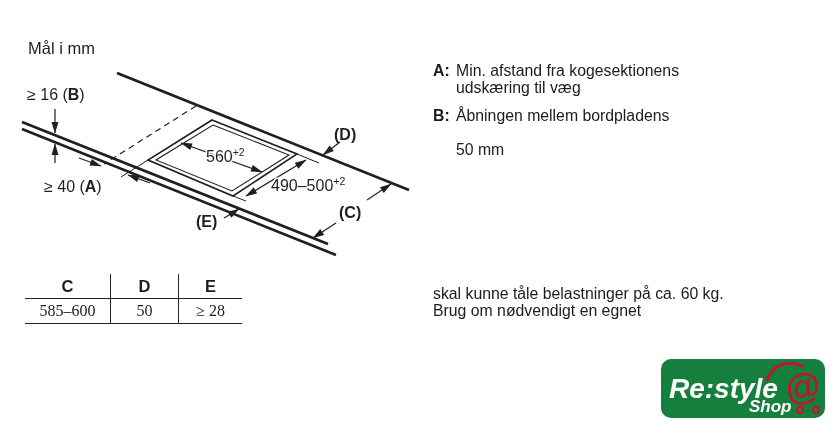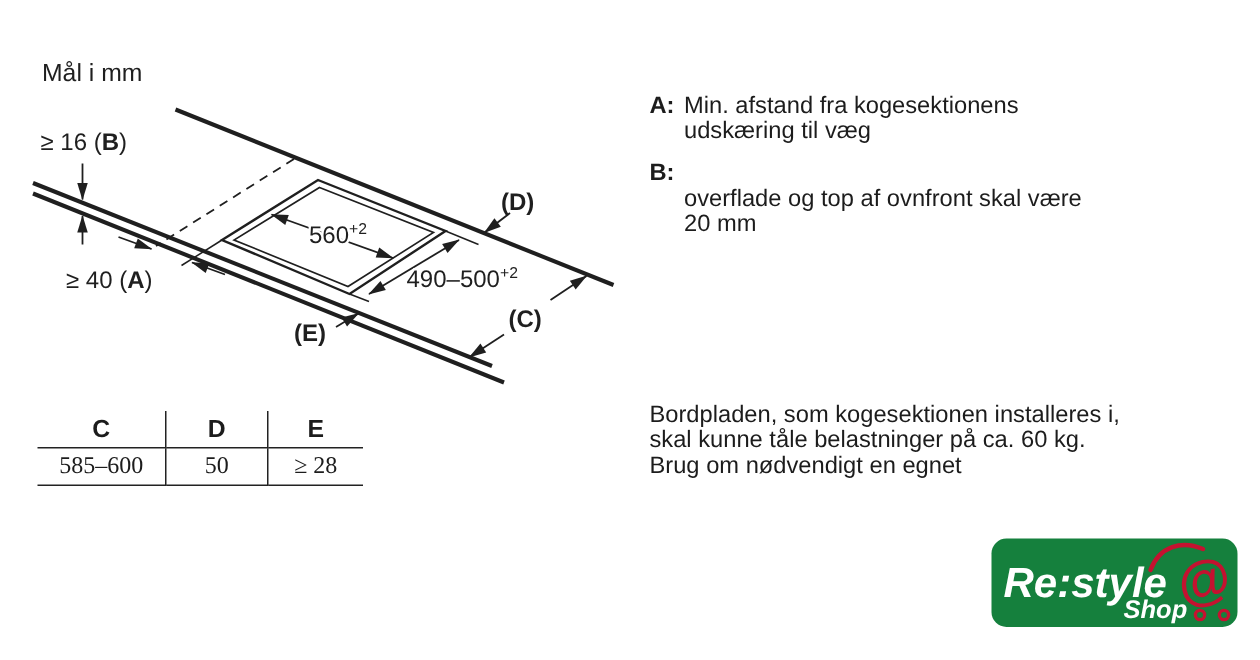--- a/index.html
+++ b/index.html
@@ -104,29 +104,29 @@
     <span class="note-label">A:</span>
     <span>
       <span>Min. afstand fra kogesektionens</span><br>
       <span>udskæring til væg</span>
     </span>
   </div>
 
   <div class="note note-flex abs" style="left:433px;top:91px;">
     <span class="note-label">B:</span>
     <span>
+      <span>Åbningen mellem bordpladens</span><br>
       <br>
-      <span>overflade og top af ovnfront skal være</span><br>
-      <span>20 mm</span>
+      <span>50 mm</span>
     </span>
   </div>
 
 
   <div class="note abs" style="left:433px;top:252px;">
-    <span>Bordpladen, som kogesektionen installeres i,</span><br>
+    <br>
     <span>skal kunne tåle belastninger på ca. 60 kg.</span><br>
     <span>Brug om nødvendigt en egnet</span><br>
   </div>
 
   <div class="logo">
     <svg width="164" height="59" viewBox="0 0 164 59">
       <text x="8" y="39" font-family="Liberation Sans, sans-serif" font-size="28" font-style="italic" font-weight="bold" fill="#ffffff">Re:style</text>
       <text x="88" y="53" font-family="Liberation Sans, sans-serif" font-size="17" font-style="italic" font-weight="bold" fill="#ffffff">Shop</text>
       <path d="M 106,21 C 112,5 127,1 141,7" stroke="#c41230" stroke-width="3" fill="none" stroke-linecap="round"></path>
       <text x="124" y="40" font-family="Liberation Sans, sans-serif" font-size="36" font-weight="bold" fill="#c41230" transform="rotate(-12 141 27)">@</text>

